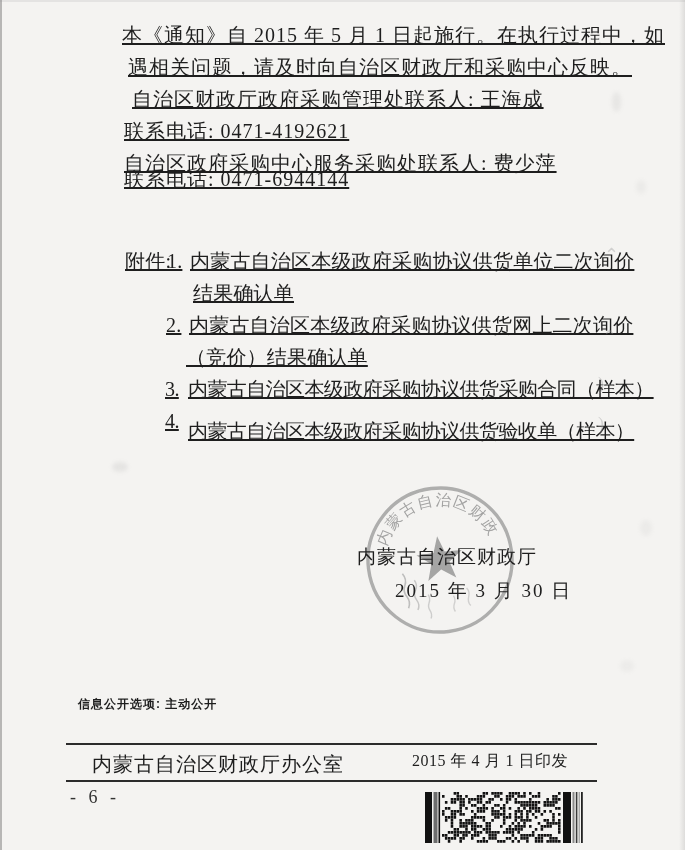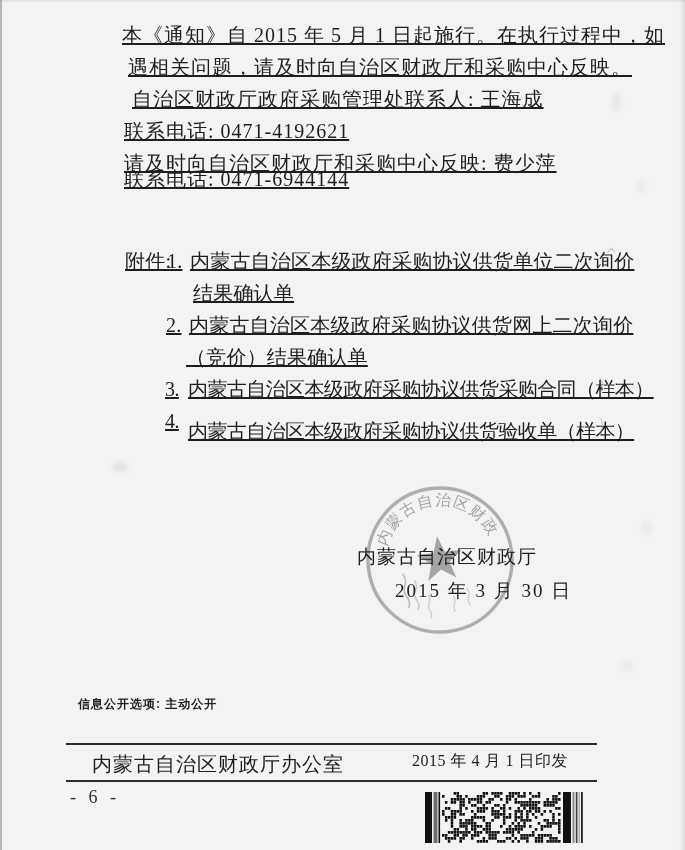--- a/index.html
+++ b/index.html
@@ -41,21 +41,21 @@
 
 <div class="paper-edge-left"></div>
 <div class="paper-edge-right"></div>
 <div class="paper-edge-top"></div>
 
 <div class="line" style="left:122px;top:24px;">本《通知》自 2015 年 5 月 1 日起施行。在执行过程中，如</div>
 <div class="line" style="left:84px;top:56px;margin-left:44px;">遇相关问题，请及时向自治区财政厅和采购中心反映。</div>
 
 <div class="line" style="left:124px;top:88px;margin-left:8px;">自治区财政厅政府采购管理处联系人: 王海成</div>
 <div class="line" style="left:124px;top:120px;">联系电话: 0471-4192621</div>
-<div class="line" style="left:124px;top:152px;">请及时向自治区财政厅和采购中心反映: 费少萍</div>
+<div class="line" style="left:124px;top:152px;">自治区政府采购中心服务采购处联系人: 费少萍</div>
 <div class="line" style="left:124px;top:168px;">联系电话: 0471-6944144</div>
 
 <div class="line att" style="left:125px;top:250px;">附件:</div>
 
 <div class="line att" style="left:167px;top:250px;">1.</div>
 <div class="line att" style="left:190px;top:250px;">内蒙古自治区本级政府采购协议供货单位二次询价</div>
 <div class="line att" style="left:193px;top:282px;text-align:right;">结果确认单</div>
 
 <div class="line att" style="left:166px;top:314px;">2.</div>
 <div class="line att" style="left:189px;top:314px;">内蒙古自治区本级政府采购协议供货网上二次询价</div>

